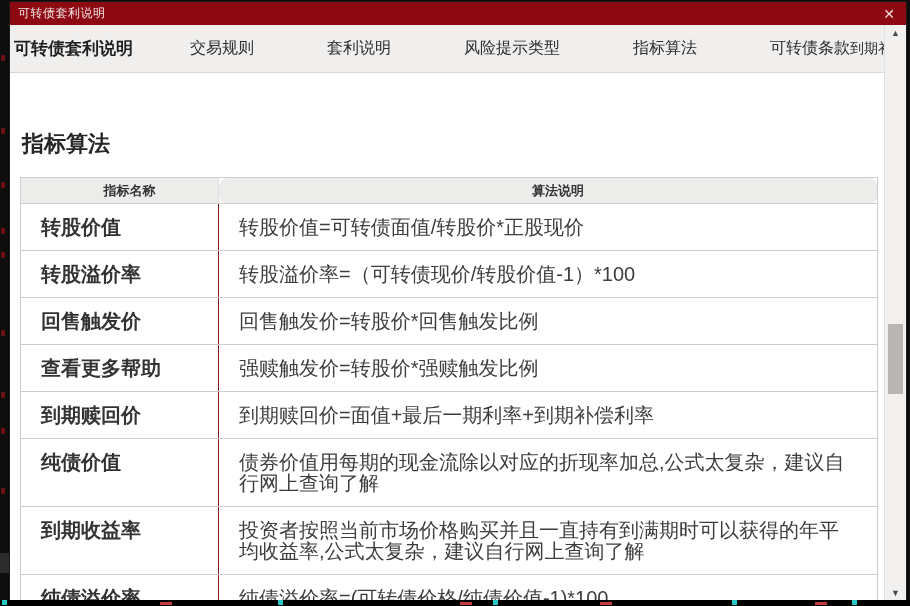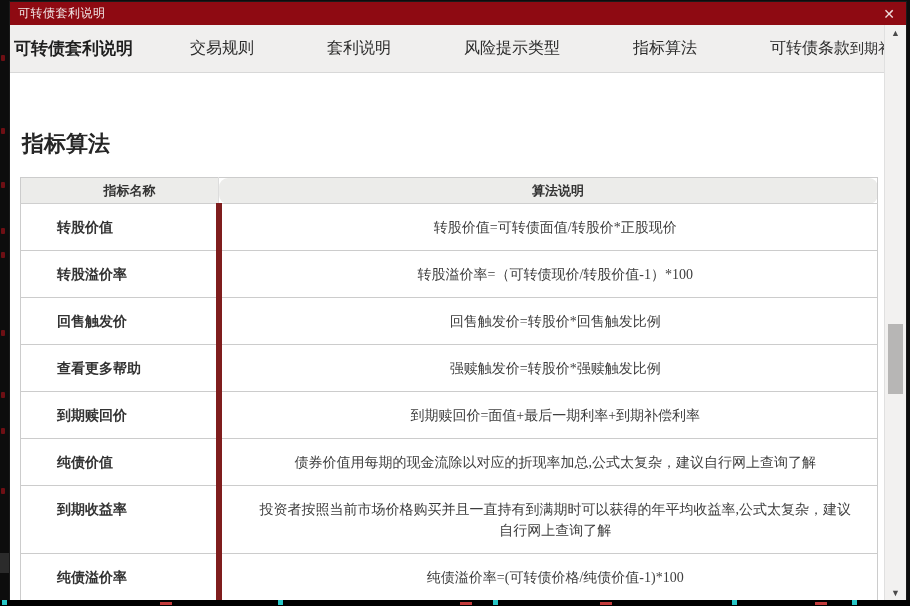--- a/index.html
+++ b/index.html
@@ -84,31 +84,30 @@
     height: 26px;
     font-size: 13px;
     font-weight: bold;
     color: #333;
     text-align: center;
     padding: 0 0 0 20px;
     border-bottom: 1px solid #cfcfcf;
   }
   .algo-table thead th + th { border-left: 1px solid #dddddd; border-radius: 9px; }
   .algo-table tbody td {
-    font-size: 14px;
+    font-size: 20px;
     color: #3d3d3d;
     vertical-align: top;
-    padding: 13px 24px 12px 36px;
+    padding: 13px 24px 12px 20px;
     height: 46px;
     line-height: 21px;
     border-bottom: 1px solid #cccccc;
-    font-family: Liberation Serif, serif;
   }
   .algo-table tbody td.name { font-weight: bold; color: #333; }
-  .algo-table tbody td.desc { border-left: 6px solid #7f1d1d; text-align: center; }
+  .algo-table tbody td.desc { border-left: 1px solid #7f1d1d; }
 
   
   .scrollbar {
     flex: 0 0 22px;
     background: #f2f1f0;
     border-left: 1px solid #e0e0e0;
     display: flex;
     flex-direction: column;
     align-items: center;
   }

